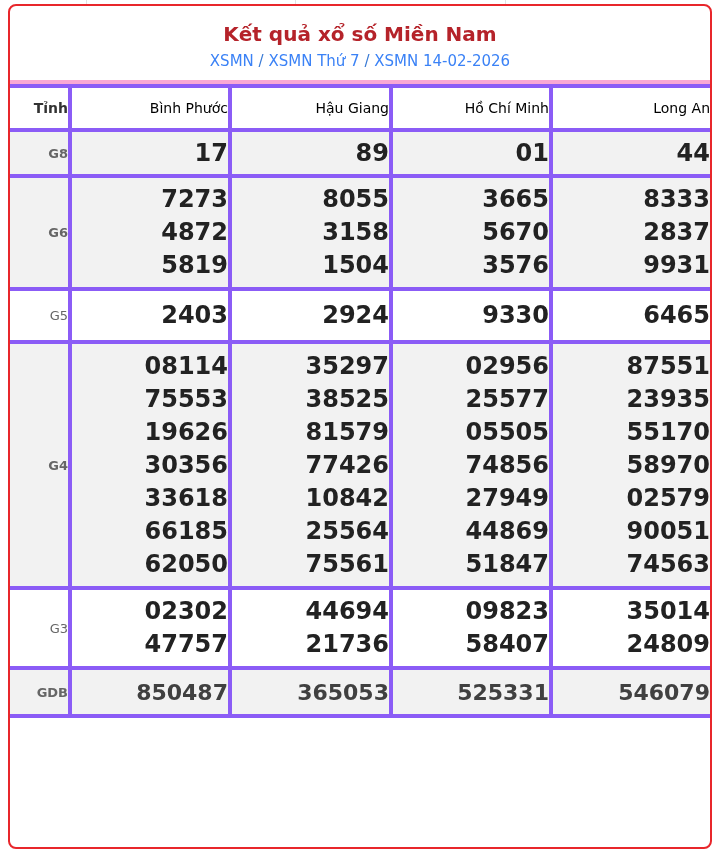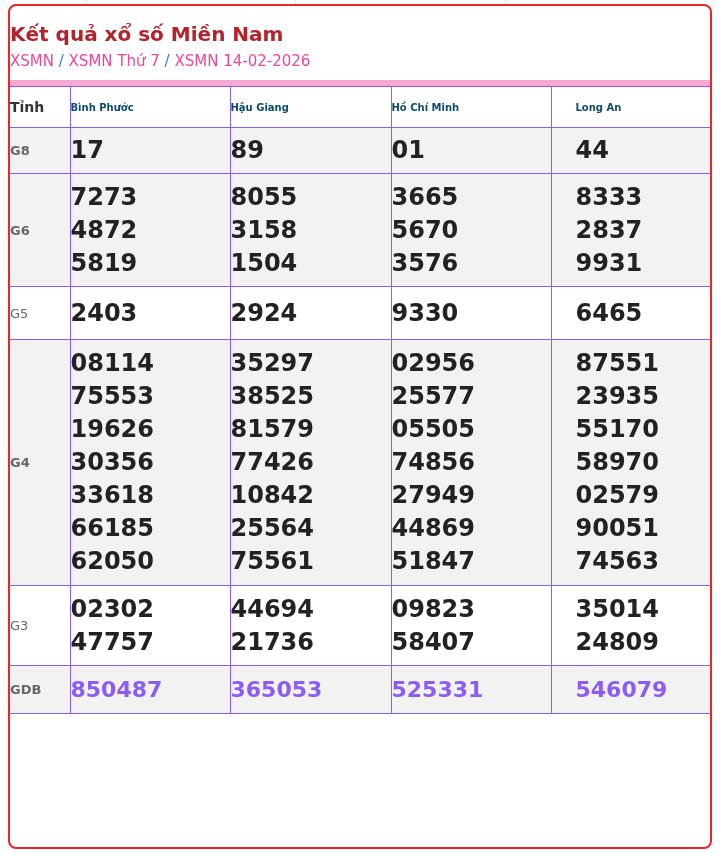--- a/index.html
+++ b/index.html
@@ -2,36 +2,36 @@
 <html><head>
 <meta charset="utf-8">
 <style>
   html, body { margin: 0; padding: 0; background: #ffffff; }
   body { width: 720px; height: 854px; position: relative; overflow: hidden;
          font-family: "DejaVu Sans", "Liberation Sans", sans-serif; }
   .topstrip { position: absolute; left: 0; top: 0; width: 720px; height: 4px; }
   .topstrip span { position: absolute; top: 0; width: 1px; height: 4px; background: #e2e2e2; }
   .card { position: absolute; left: 8px; top: 4px; width: 700px; height: 841px;
           border: 2px solid #e8262b; border-radius: 8px; overflow: hidden; background: #fff; }
-  .head { height: 74px; border-bottom: 6px solid #f9a8d4; }
+  .head { height: 74px; text-align: center; border-bottom: 4px solid #f9a8d4; }
   .title { padding-top: 15px; font-size: 20px; font-weight: bold; color: #b5232a; line-height: 26px; }
   .sub { margin-top: 4px; font-size: 15px; line-height: 20px; color: #e0454a; }
   .sub .sep { color: #3a7bd5; }
-  .sub a { color: #ec4899; text-decoration: none; }
+  .sub a { color: #3b82f6; text-decoration: none; }
   table { border-collapse: collapse; width: 700px; table-layout: fixed; }
-  td, th { border: 1px solid #8b5cf6; text-align: left; padding: 0; }
+  td, th { border: 4px solid #8b5cf6; text-align: right; padding: 0; }
   tr td:first-child, tr th:first-child { border-left: none; }
   tr td:last-child, tr th:last-child { border-right: none; padding-left: 24px; }
-  th { height: 40px; font-size: 10px; font-weight: bold; color: #0c4a6e; }
+  th { height: 40px; font-size: 14px; font-weight: normal; color: #000000; }
   th.tinh { color: #333; font-weight: bold; font-size: 14px; }
   td.lbl { color: #666; font-size: 13px; }
   td.val { font-weight: bold; color: #222; font-size: 24px; line-height: 33px; }
   td.val div { height: 33px; }
   tr.gray td { background: #f2f2f2; font-weight: bold; }
-  td.db { color: #8b5cf6; font-size: 22px; }
+  td.db { color: #404040; font-size: 22px; }
 </style>
 </head>
 <body>
 
 <div class="topstrip">
   <span style="left:86px"></span>
     <span style="left:295px"></span>
     <span style="left:505px"></span>
 </div>
 

